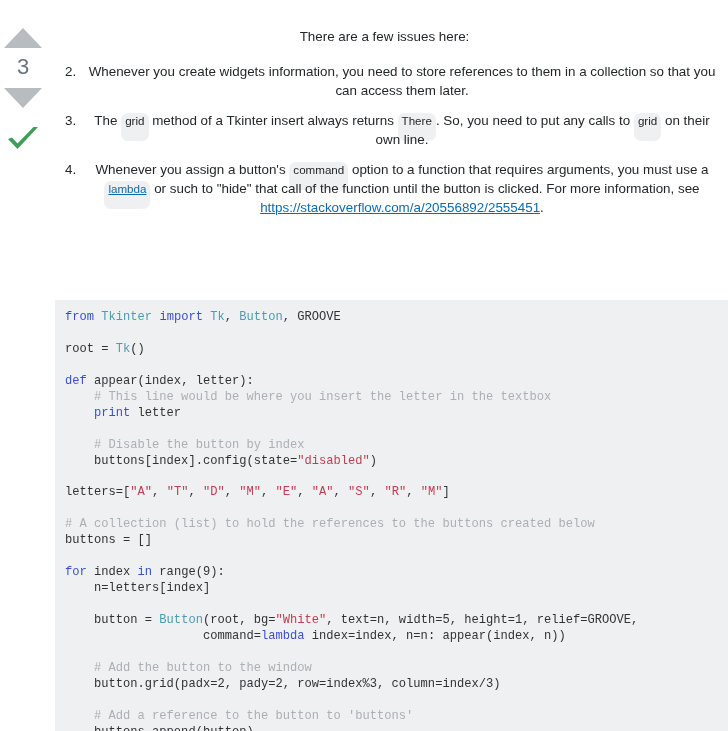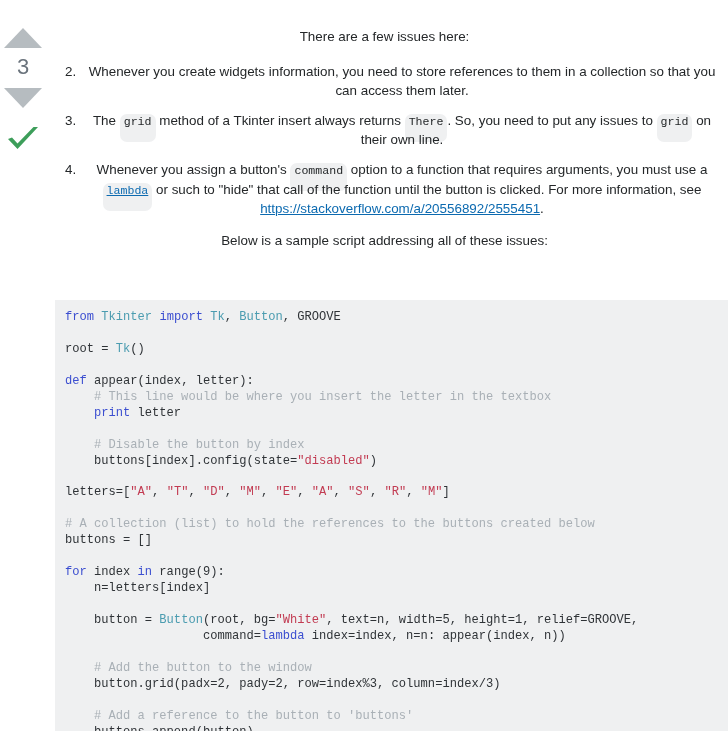--- a/index.html
+++ b/index.html
@@ -68,21 +68,21 @@
     list-style-type: decimal;
   }
   .post-body ol li {
     margin-bottom: 11px;
     line-height: 1.42;
     padding-left: 3px;
   }
   .post-body ol li:last-child { margin-bottom: 9px; }
 
   code.inline {
-    font-family: Liberation Mono, monospace;
+    font-family: Liberation Sans, sans-serif;
     background: #eff0f1;
     font-size: 11.6px;
     padding: 1px 4px 14px 4px;
     border-radius: 7px;
     color: #242729;
     white-space: nowrap;
   }
   code.inline a { color: #0c6ab0; text-decoration: underline; }
   a { color: #0c6ab0; text-decoration: underline; }
 
@@ -124,24 +124,23 @@
       <svg width="36" height="30" viewBox="0 0 36 30" aria-hidden="true">
         <path d="M3 15 L12.5 25 L33 3 L28.5 3 L12.5 19.5 L7 13.5 Z" fill="#3d9e5a"></path>
       </svg>
     </div>
   </div>
 
   <div class="post-body">
     <p>There are a few issues here:</p>
     <ol start="2" id="issues-list">
         <li><span>Whenever you create widgets information, you need to store references to them in a collection so that you can access them later.</span></li>
-        <li><span>The </span><code class="inline">grid</code><span> method of a Tkinter insert always returns </span><code class="inline">There</code><span>. So, you need to put any issues to </span><code class="inline">grid</code><span> on their own line.</span></li>
+        <li><span>The </span><code class="inline">grid</code><span> method of a Tkinter insert always returns </span><code class="inline">There</code><span>. So, you need to put any calls to </span><code class="inline">grid</code><span> on their own line.</span></li>
         <li><span>Whenever you assign a button's </span><code class="inline">command</code><span> option to a function that requires arguments, you must use a </span><code class="inline"><a href="#">lambda</a></code><span> or such to "hide" that call of the function until the button is clicked. For more information, see </span><a href="#">https://stackoverflow.com/a/20556892/2555451</a><span>.</span></li>
       </ol>
-    <p>Below is a sample script addressing all of these issues:</p>
   </div>
 
   <div class="codeblock">
     <pre id="code-content"><span class="k">from</span><span class="nb"> </span><span class="cls">Tkinter</span><span class="nb"> </span><span class="k">import</span><span class="nb"> </span><span class="cls">Tk</span><span class="nb">, </span><span class="cls">Button</span><span class="nb">, GROOVE</span>
 
 <span class="nb">root = </span><span class="cls">Tk</span><span class="nb">()</span>
 
 <span class="k">def</span><span class="nb"> appear(index, letter):</span>
 <span class="cm">    # This line would be where you insert the letter in the textbox</span>
 <span class="nb">    </span><span class="k">print</span><span class="nb"> letter</span>

